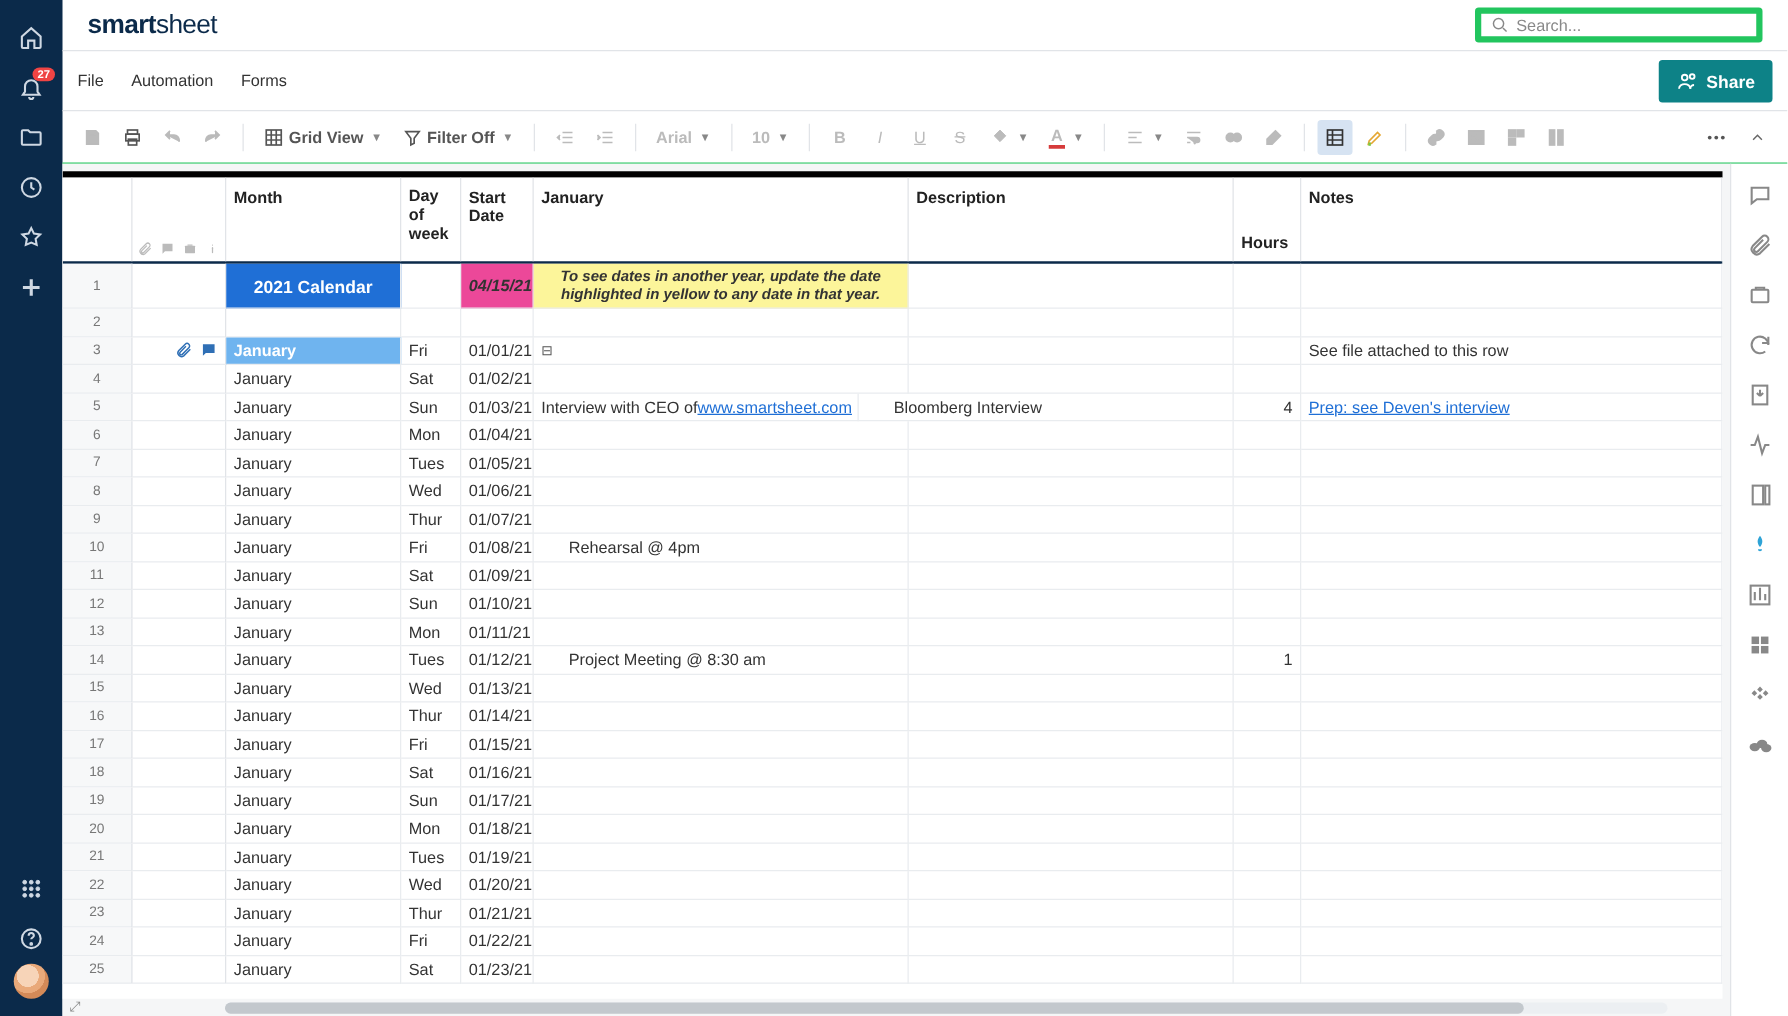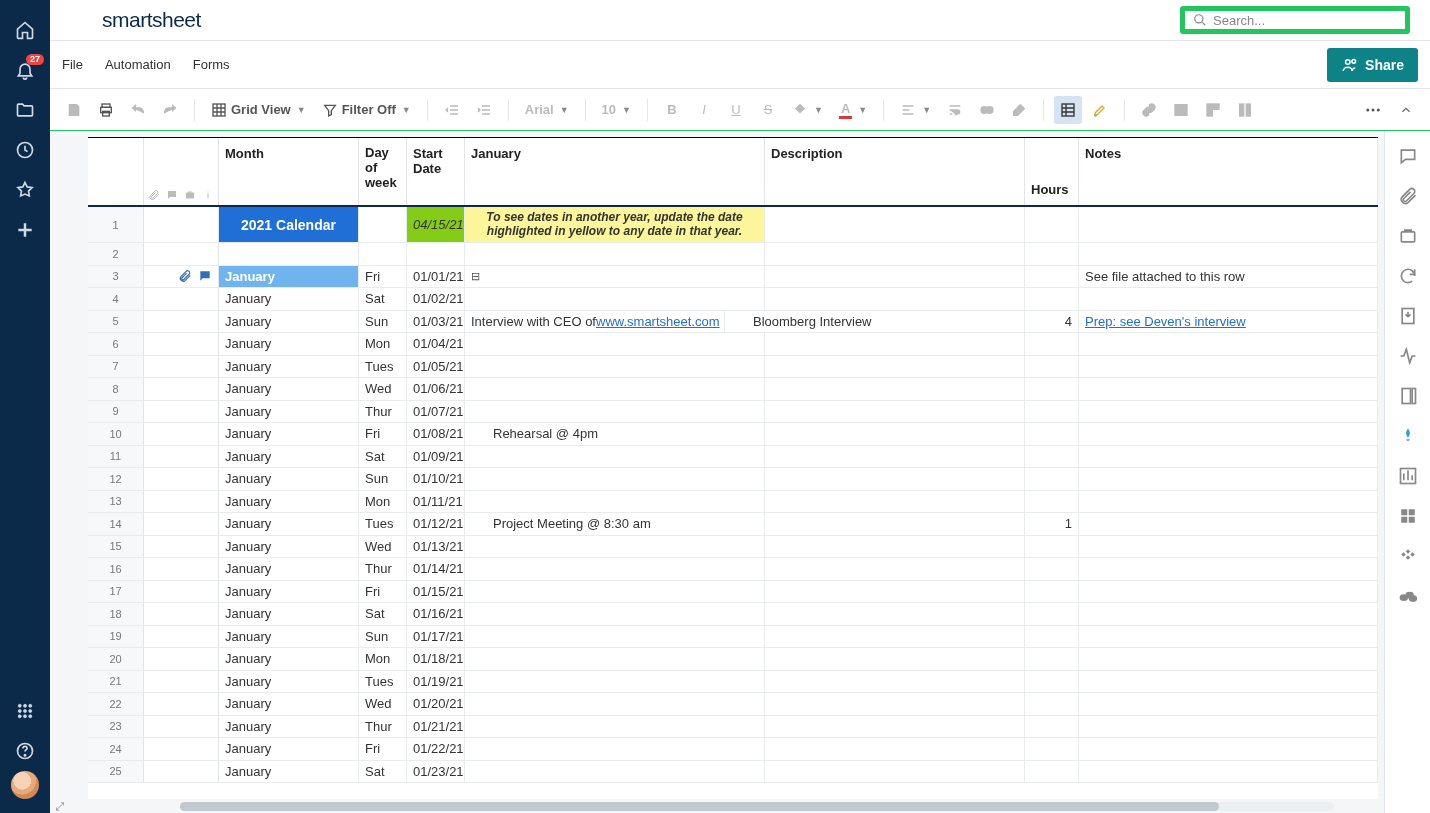--- a/index.html
+++ b/index.html
@@ -13,21 +13,21 @@
 .left-rail .badge { position: absolute; top: 4px; right: 6px; background: #ef4444; color: #fff; font-size: 9px; border-radius: 8px; padding: 1px 4px; line-height: 1; font-weight: bold; }
 .left-rail .spacer { flex: 1; }
 .left-rail .avatar { width: 28px; height: 28px; border-radius: 50%; background: radial-gradient(circle at 40% 35%, #f7d4b8 0 35%, #e9a97a 36% 55%, #d48a58 56% 100%); margin-bottom: 14px; }
 
 
 .main { flex: 1; display: flex; flex-direction: column; min-width: 0; position: relative; }
 
 
 .brand-bar { height: 41px; border-bottom: 1px solid #e1e4e8; display: flex; align-items: center; padding: 0 20px; justify-content: space-between; }
 .brand { font-size: 21px; font-weight: 400; color: #0b2a4a; letter-spacing: -0.5px; }
-.brand b { font-weight: 400; margin-left: 32px; }
+.brand b { font-weight: 700; }
 .search-box { width: 230px; height: 28px; border: 5px solid #22c55e; border-radius: 3px; display: flex; align-items: center; padding: 0 8px; color: #888; }
 .search-box input { border: none; outline: none; flex: 1; font-size: 13px; margin-left: 6px; color: #333; }
 .search-box input::placeholder { color: #888; }
 
 
 .menu-bar { height: 48px; display: flex; align-items: center; border-bottom: 1px solid #e1e4e8; padding: 0 12px; position: relative; }
 .menus { display: flex; gap: 22px; }
 .menus .menu-item { cursor: pointer; color: #333; }
 .title-center { position: absolute; left: 50%; transform: translateX(-50%); display: flex; align-items: center; gap: 8px; }
 .title-center .sheet-icon { width: 18px; height: 18px; }
@@ -48,21 +48,21 @@
 .tb-caret { font-size: 9px; color: #888; margin-left: 2px; }
 .ff-disabled { color: #bbb; }
 .toolbar-right { margin-left: auto; display: flex; align-items: center; gap: 4px; }
 .chev-collapse { width: 28px; height: 28px; display: flex; align-items: center; justify-content: center; cursor: pointer; color: #666; }
 
 
 .content-area { flex: 1; display: flex; min-height: 0; }
 
 
 .grid-wrap { flex: 1; overflow: hidden; position: relative; background: #f5f6f7; padding-top: 6px; padding-right: 6px; }
-.grid-scroll { position: absolute; top: 6px; bottom: 14px; left: 0; right: 6px; overflow: hidden; background: #fff; border-top: 1px solid #000000; margin-left: 38px; }
+.grid-scroll { position: absolute; top: 6px; bottom: 14px; left: 0; right: 6px; overflow: hidden; background: #fff; border-top: 5px solid #000000; }
 .grid-table { display: flex; flex-direction: column; width: 100%; }
 .hdr-row { display: flex; height: 69px; background: #fff; border-bottom: 2px solid #0b2a4a; }
 .hdr-cell { border-right: 1px solid #e1e4e8; padding: 8px 6px; font-weight: 700; font-size: 13px; color: #222; display: flex; flex-direction: column; }
 .hdr-cell.dow { line-height: 1.15; }
 .row-num-hdr { width: 56px; border-right: 1px solid #e1e4e8; display: flex; align-items: flex-end; justify-content: flex-end; padding: 4px 4px; }
 .row-num-hdr .mini-icons { display: flex; gap: 4px; color: #bbb; }
 .indicator-hdr { width: 75px; border-right: 1px solid #e1e4e8; display: flex; align-items: flex-end; justify-content: flex-end; padding: 4px 4px; }
 .indicator-hdr .mini-icons { display: flex; gap: 6px; color: #bbb; }
 
 .data-row { display: flex; height: 22.5px; }
@@ -76,21 +76,21 @@
 .c-date  { width: 58px; }
 .c-act   { width: 300px; }
 .c-desc  { width: 260px; }
 .c-hours { width: 54px; justify-content: flex-end; }
 .c-notes { flex: 1; min-width: 100px; }
 
 .act-indent { padding-left: 28px !important; }
 
 
 .banner .c-month { background: #1f6fd6; color: #fff; font-weight: 700; justify-content: center; font-size: 14px; }
-.banner .c-date  { background: #84cc16; font-weight: 400; font-style: italic; }
+.banner .c-date  { background: #ec4899; font-weight: 700; font-style: italic; }
 .banner .c-act   { background: #fcf59a; font-weight: 700; font-style: italic; justify-content: center; text-align: center; white-space: normal; line-height: 1.15; font-size: 12px; }
 
 
 .parent .c-month { background: #6fb4ef; color: #fff; font-weight: 700; }
 
 .link { color: #1f6fd6; text-decoration: underline; }
 
 
 .h-scroll { position: absolute; bottom: 2px; left: 130px; right: 50px; height: 9px; background: #eceff2; border-radius: 5px; }
 .h-scroll .thumb { position: absolute; left: 0; width: 90%; top: 0; bottom: 0; background: #c3c8cd; border-radius: 5px; }

